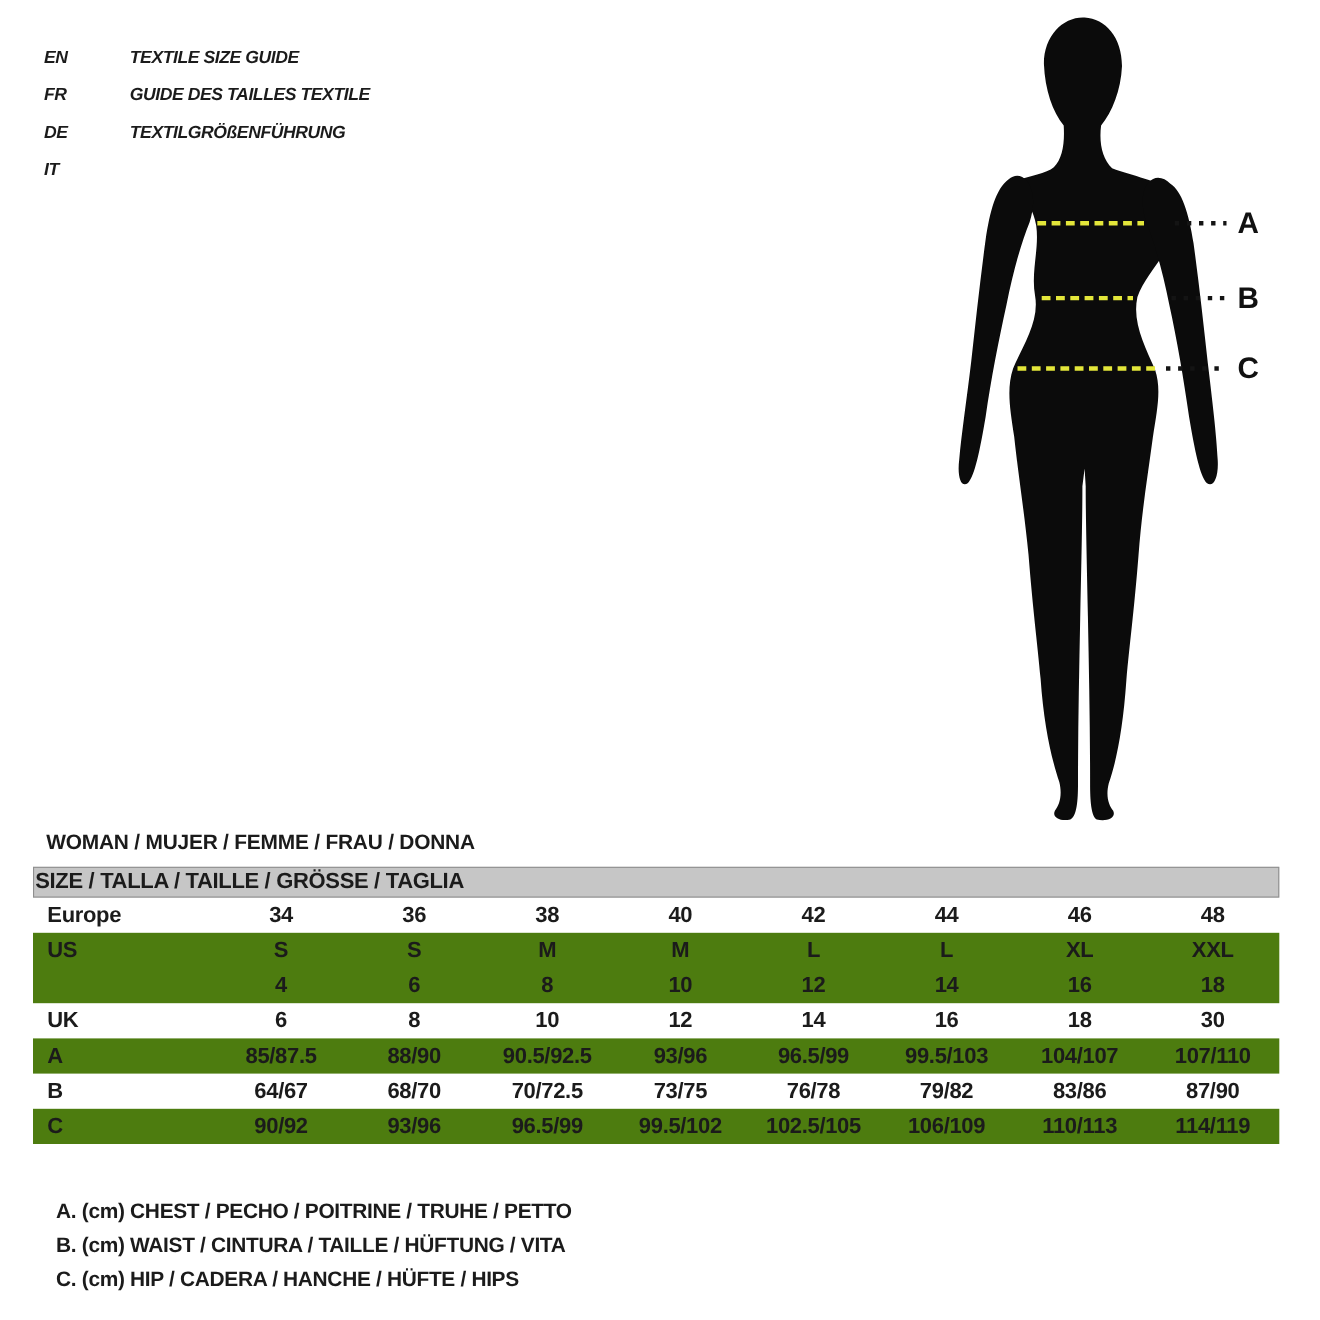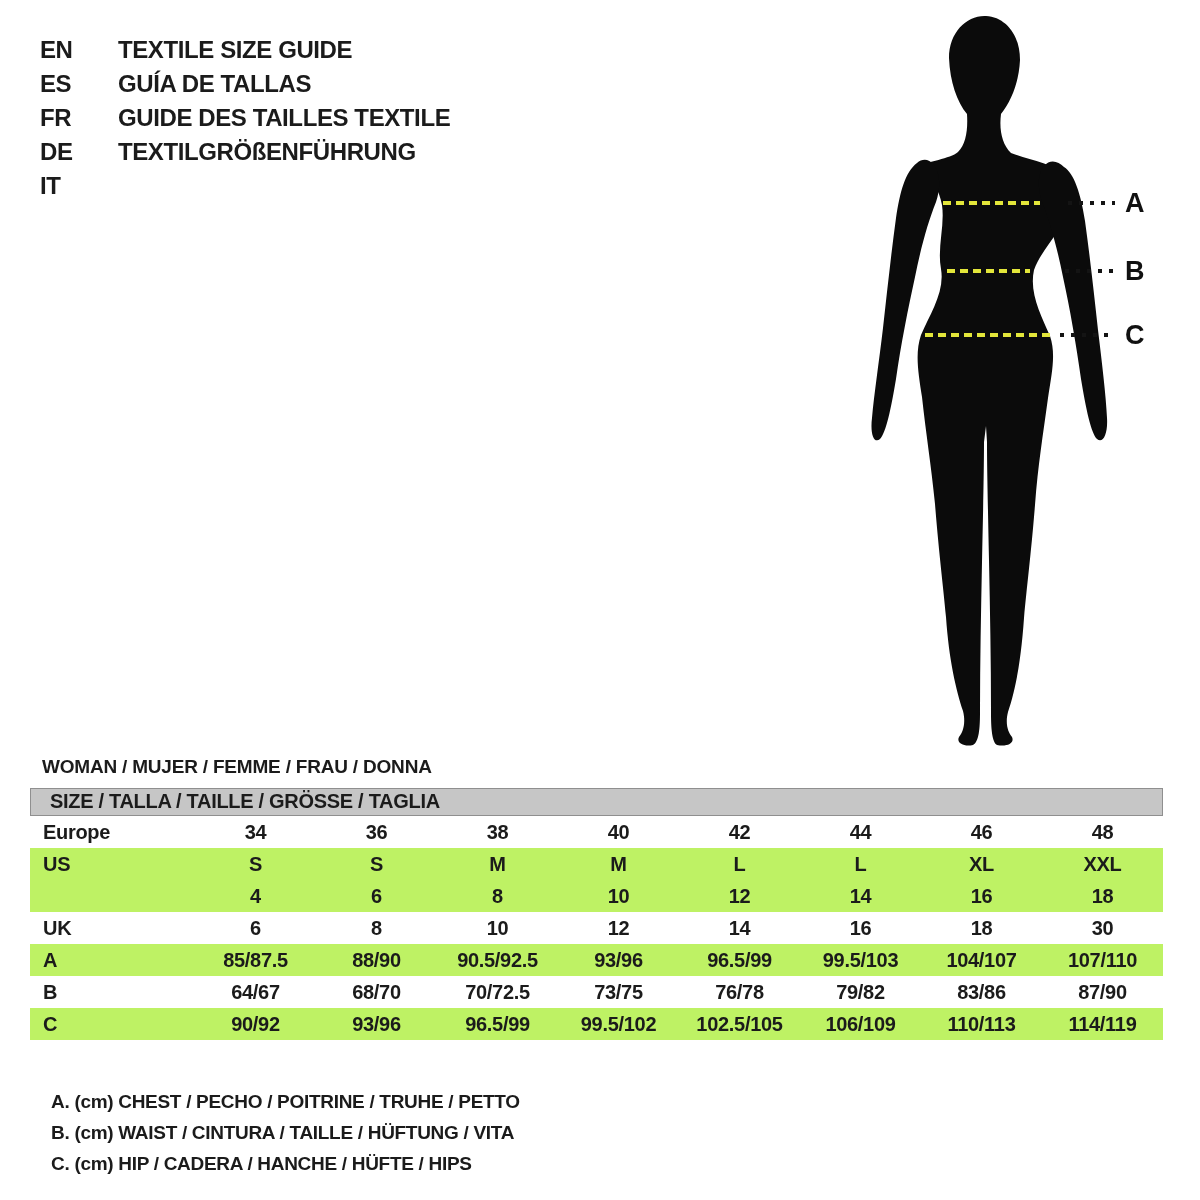--- a/index.html
+++ b/index.html
@@ -3,63 +3,59 @@
 <meta charset="utf-8">
 <style>
   html,body{margin:0;padding:0;}
   body{
     width:1200px;height:1200px;position:relative;overflow:hidden;
     background:#ffffff;color:#1b1b1b;
     font-family:"Liberation Sans", sans-serif;
   }
   
   .lang-block{position:absolute;left:40px;top:36px;}
-  .lang-row{display:flex;height:34px;align-items:flex-start;
-    font-weight:bold;font-size:24px;letter-spacing:-0.4px;white-space:nowrap;}
+  .lang-row{display:flex;height:34px;align-items:center;
+    font-weight:bold;font-size:16px;letter-spacing:-0.4px;white-space:nowrap;font-style:italic;}
   .lang-code{width:78px;flex:0 0 78px;}
 
   
   .figure-area{position:absolute;left:845px;top:10px;width:340px;height:742px;}
   .figure-area svg{position:absolute;left:0;top:0;}
   .measure-label{position:absolute;left:280px;width:34px;
     font-size:27px;font-weight:bold;line-height:27px;color:#111;}
   .measure-label.a{top:180px;}
   .measure-label.b{top:248px;}
   .measure-label.c{top:312px;}
 
   
   .gender-heading{position:absolute;left:42px;top:756px;
     font-size:19px;font-weight:bold;letter-spacing:-0.2px;white-space:nowrap;}
 
   
   .size-table{position:absolute;left:30px;top:788px;width:1133px;
     font-size:20px;font-weight:bold;letter-spacing:-0.3px;}
   .thead{height:28px;line-height:25px;background:#c6c6c6;
-    border:1px solid #8f8f8f;box-sizing:border-box;padding-left:19px;}
+    border:1px solid #8f8f8f;box-sizing:border-box;padding-left:1px;}
   .trow{display:flex;height:32px;line-height:32px;}
   .rlabel{width:165px;flex:0 0 165px;padding-left:13px;box-sizing:border-box;text-align:left;}
   .cell{width:121px;flex:0 0 121px;text-align:center;}
-  .gray{background:#bef264;justify-content:flex-end;}
+  .gray{background:#4d7c0f;justify-content:flex-end;}
 
   
   .legend{position:absolute;left:51px;top:1086px;}
   .legend-line{height:31px;line-height:31px;font-size:19px;font-weight:bold;
     letter-spacing:-0.3px;white-space:nowrap;}
 </style>
 </head>
 <body>
 
 <div class="lang-block">
   <div class="lang-row">
     <span class="lang-code">EN</span>
     <span class="lang-title">TEXTILE SIZE GUIDE</span>
-  </div>
-  <div class="lang-row">
-    <span class="lang-code">ES</span>
-    <span class="lang-title">GUÍA DE TALLAS</span>
   </div>
   <div class="lang-row">
     <span class="lang-code">FR</span>
     <span class="lang-title">GUIDE DES TAILLES TEXTILE</span>
   </div>
   <div class="lang-row">
     <span class="lang-code">DE</span>
     <span class="lang-title">TEXTILGRÖßENFÜHRUNG</span>
   </div>
   <div class="lang-row">

